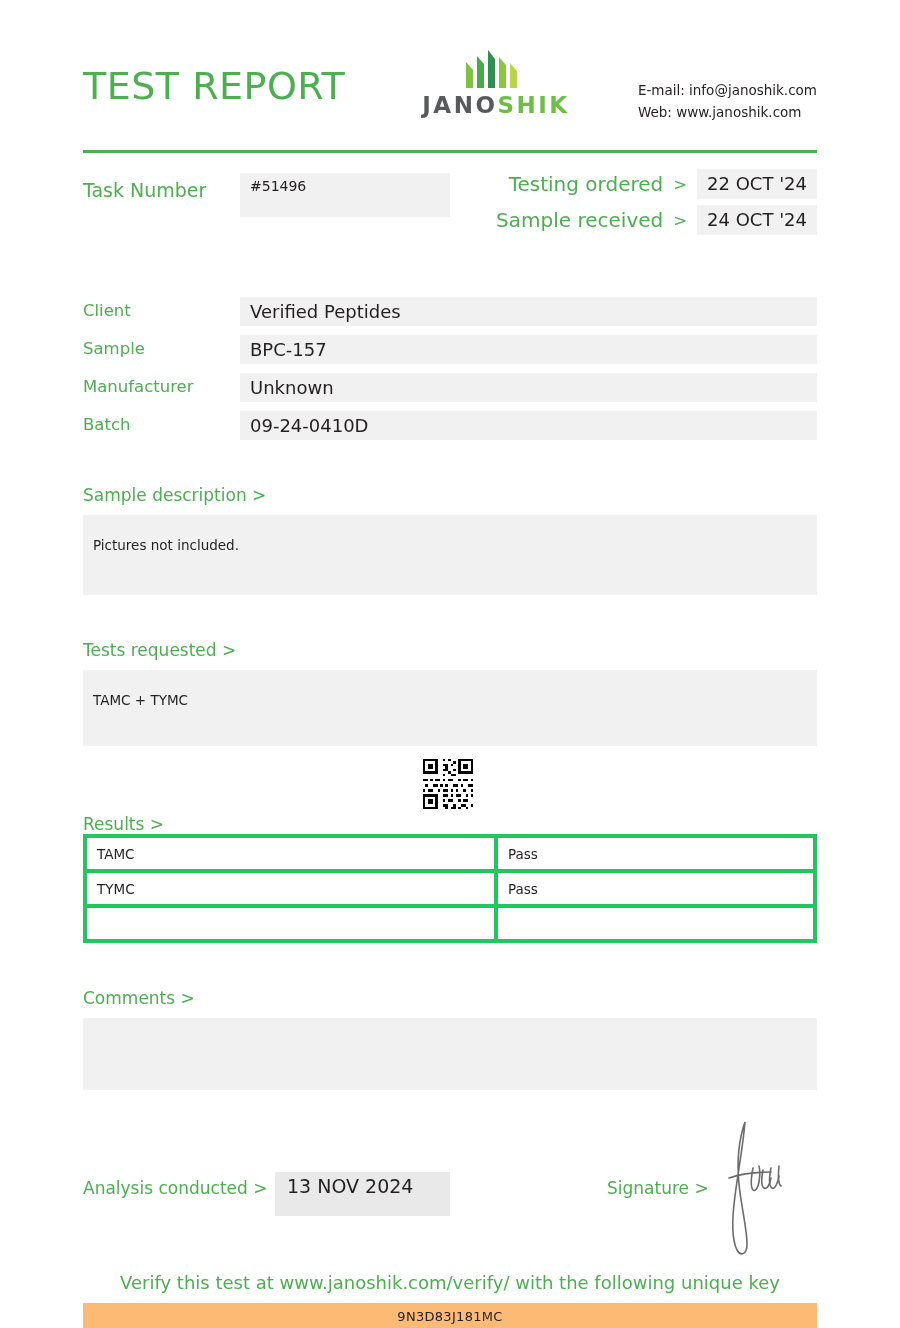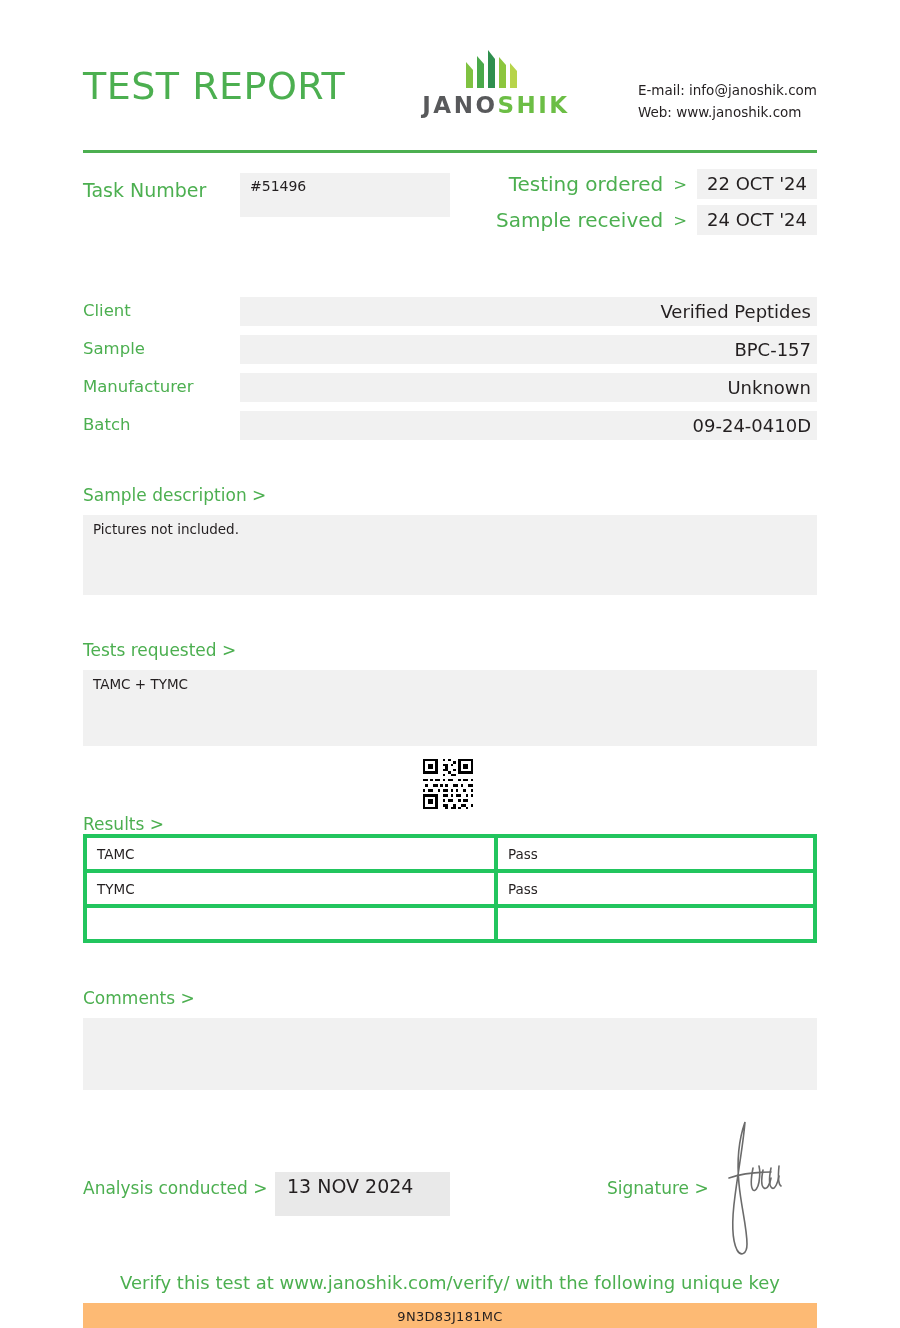--- a/index.html
+++ b/index.html
@@ -127,21 +127,20 @@
     font-size: 18px;
     padding: 4px 10px 5px 10px;
     min-width: 118px;
     box-sizing: border-box;
     text-align: left;
   }
 
   
   .info {
     margin-top: 50px;
-    text-align: right;
   }
   .info-row {
     position: relative;
     height: 29px;
     margin-bottom: 9px;
   }
   .info-label {
     position: absolute;
     left: 0;
     top: 4px;
@@ -163,21 +162,21 @@
   
   .section-title {
     color: #4caf50;
     font-size: 17px;
     margin-top: 45px;
     margin-bottom: 10px;
   }
   .section-box {
     background: #f1f1f1;
     font-size: 13.5px;
-    padding: 6px 10px 0 10px;
+    padding: 22px 10px 0 10px;
     box-sizing: border-box;
   }
   .box-desc { height: 80px; }
   .box-tests { height: 76px; }
   .box-comments { height: 72px; }
 
   
   .results-head {
     position: relative;
     height: 50px;

